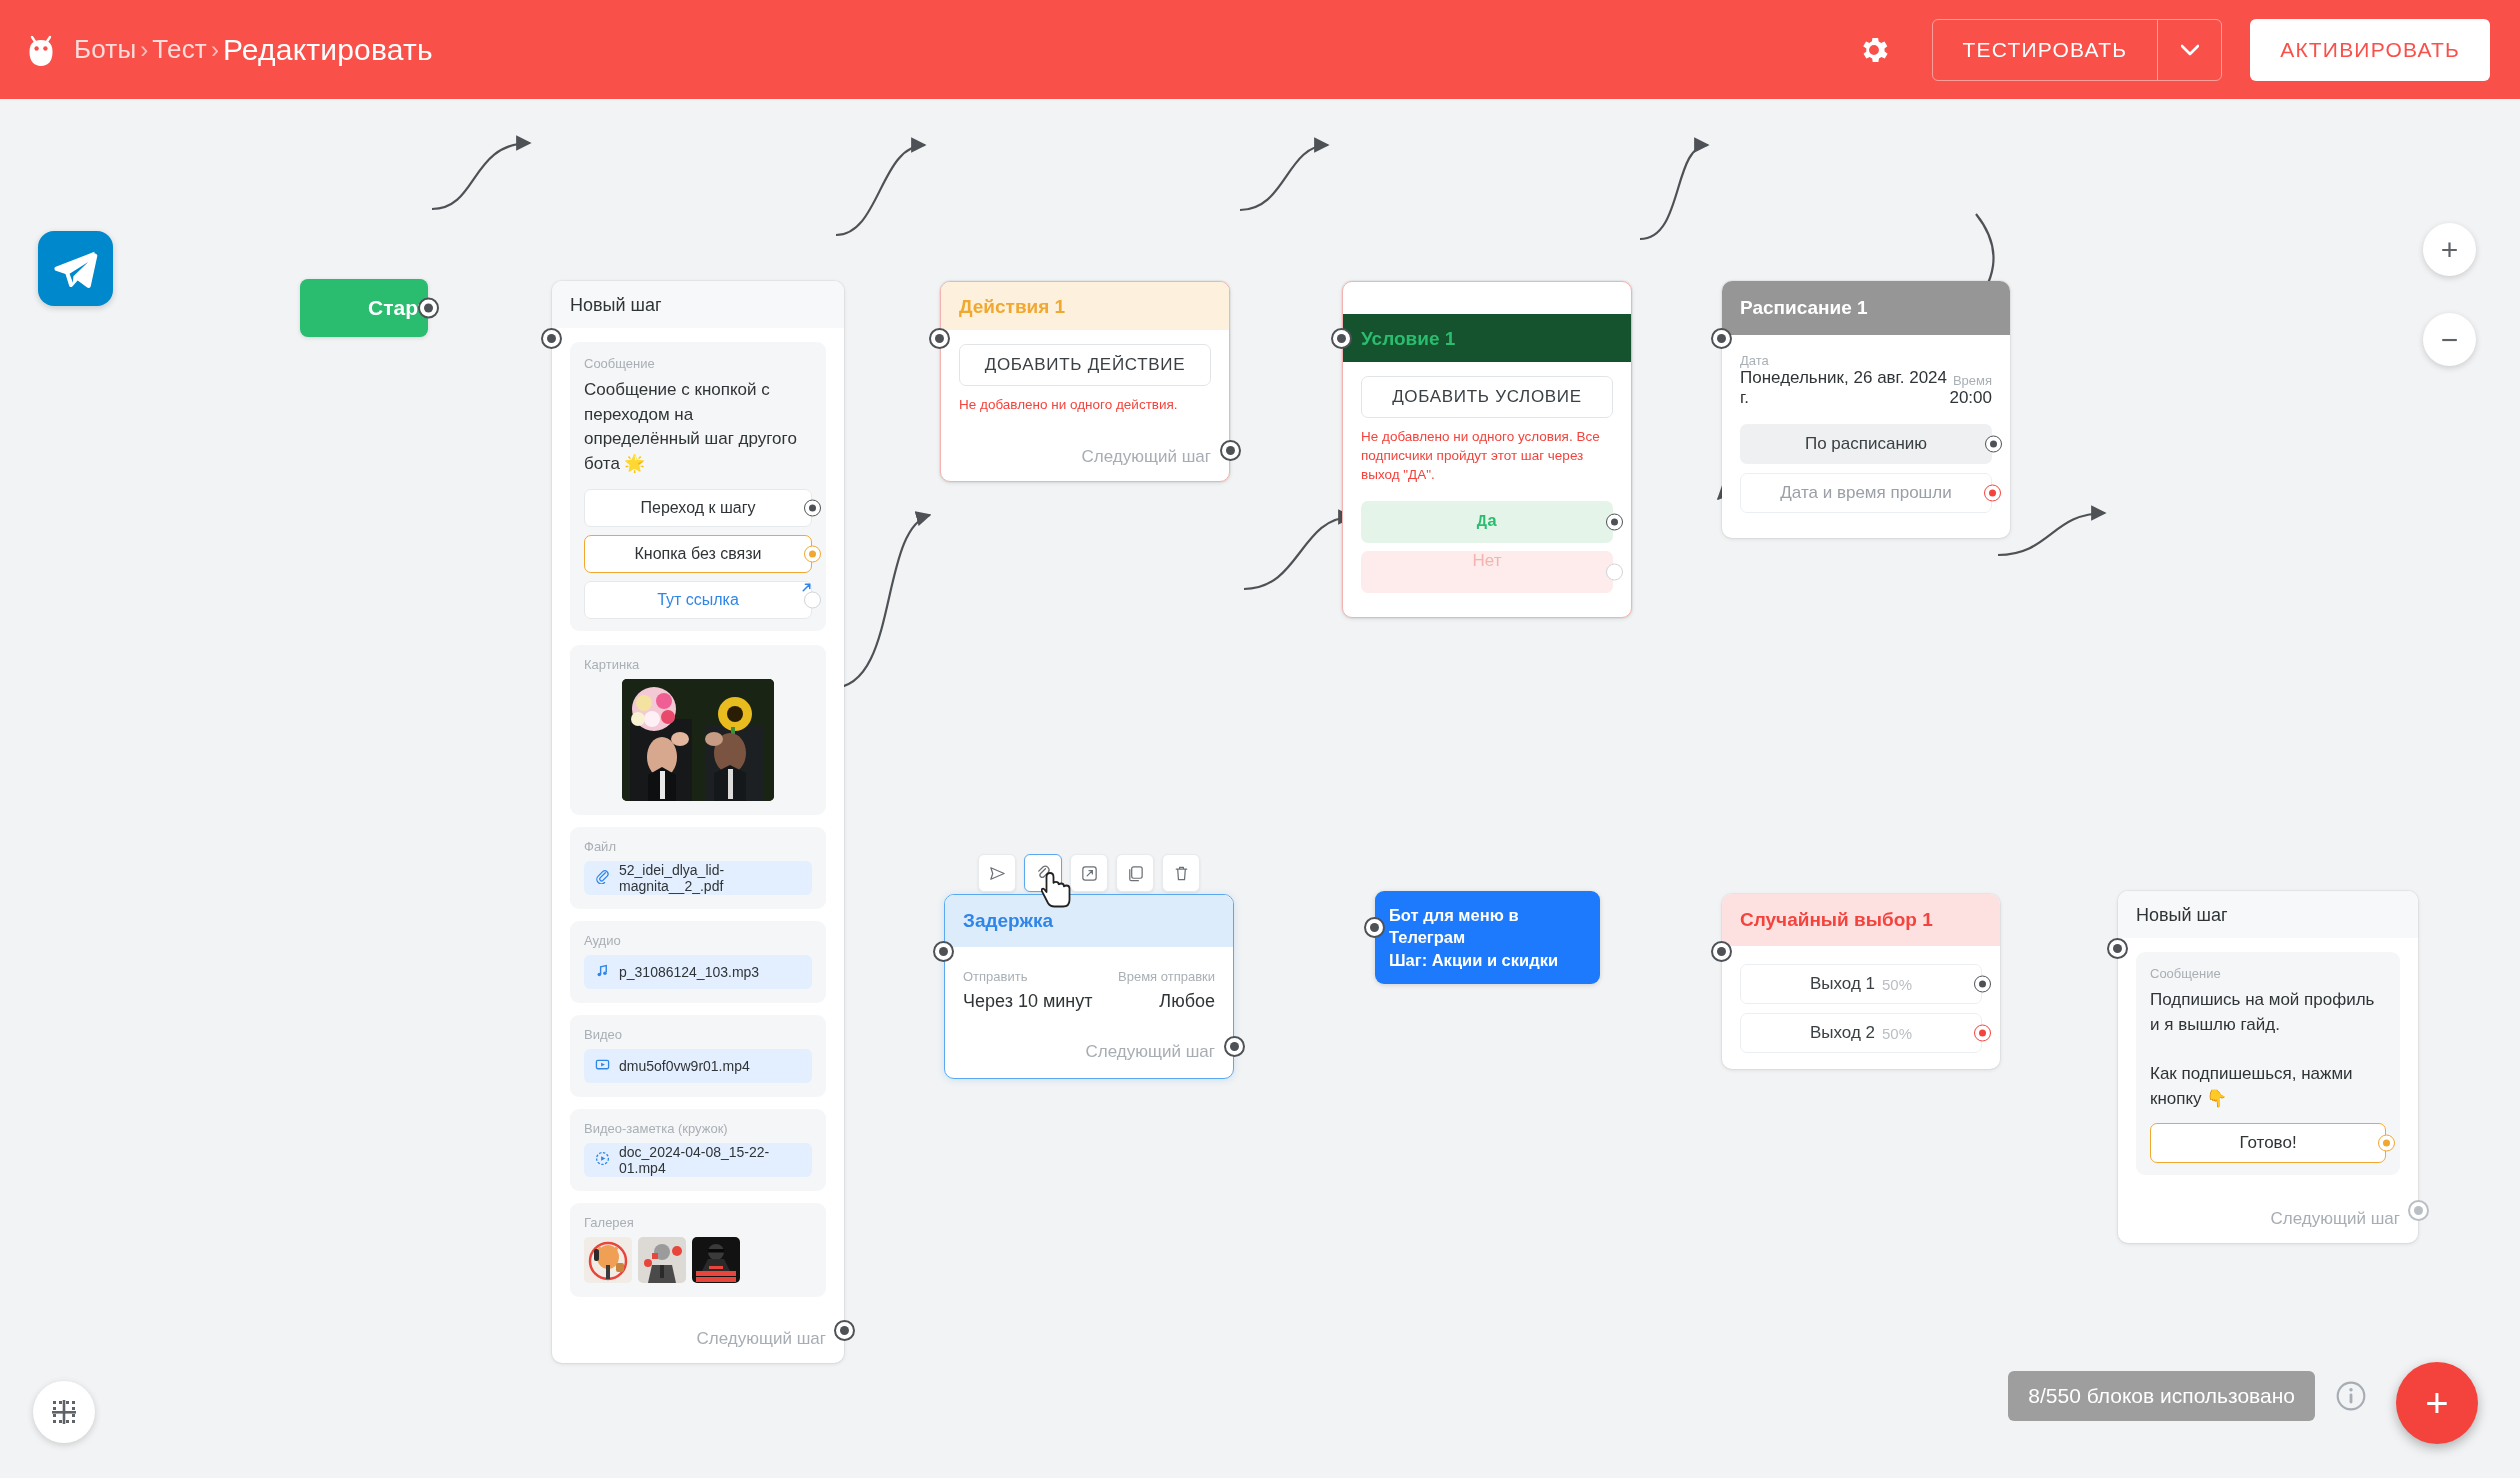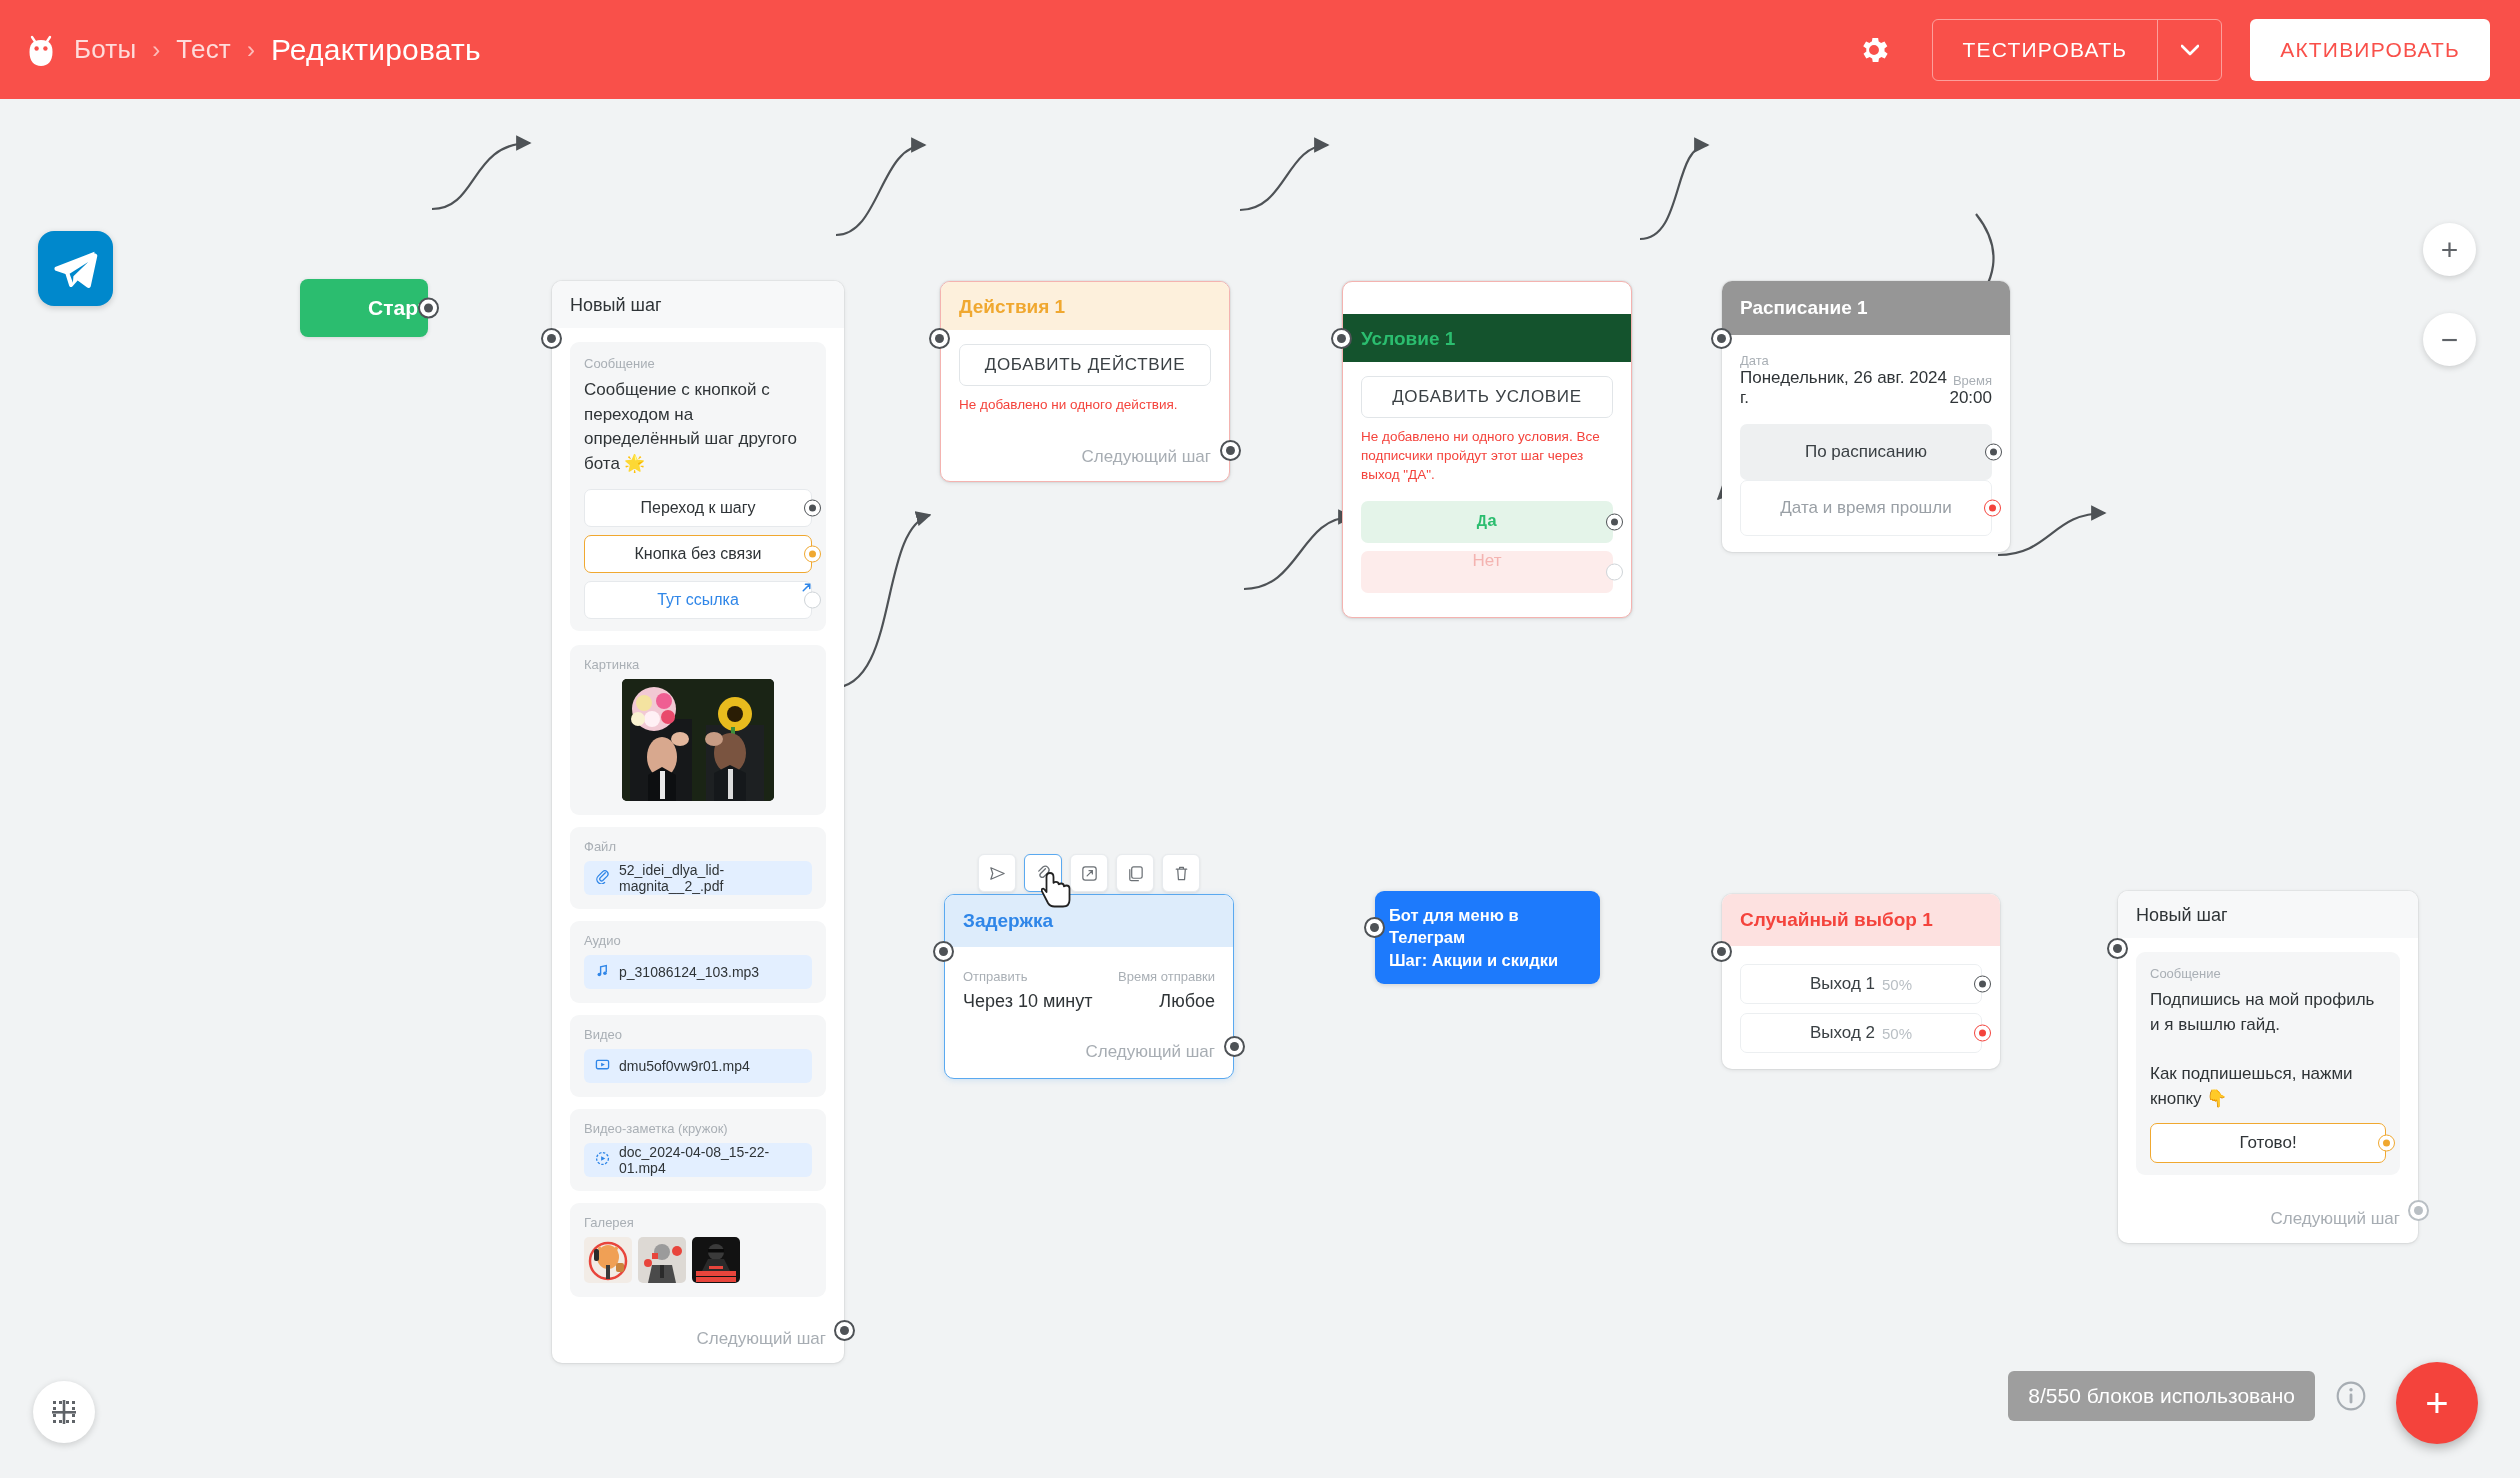--- a/index.html
+++ b/index.html
@@ -12,21 +12,21 @@
   #app { position: relative; width: 2520px; height: 1478px; }
 
   
   .header {
     position: absolute; left: 0; top: 0; width: 2520px; height: 99px;
     background: #f9504a; display: flex; align-items: center;
     z-index: 60;
   }
   .hdr-left { display: flex; align-items: center; padding-left: 24px; gap: 16px; }
   .bot-logo { width: 34px; height: 38px; position: relative; }
-  .crumbs { display: flex; align-items: center; gap: 16px; }
+  .crumbs { display: flex; align-items: center; gap: 4px; }
   .crumb {
     color: rgba(255,255,255,.80); font-size: 26px; letter-spacing: .2px;
   }
   .crumb.current { color: #ffffff; font-size: 30px; }
   .crumb-sep { color: rgba(255,255,255,.62); font-size: 24px; line-height: 1; }
   .hdr-right {
     margin-left: auto; display: flex; align-items: center; gap: 0; padding-right: 30px;
   }
   .gear-btn {
     width: 56px; height: 56px; display: flex; align-items: center; justify-content: center;
@@ -203,22 +203,22 @@
   }
   .opt-yes .port, .opt-no .port { right: -10px; top: 50%; transform: translateY(-50%); }
 
   
   #node-schedule-1 { left: 1722px; top: 182px; width: 288px; }
   .head-gray { background: #969696; color: #fff; }
   .sched-row { display: flex; justify-content: space-between; align-items: flex-end; margin-bottom: 16px; }
   .sched-val { font-size: 17px; color: #2f3437; }
   .sched-lbl { font-size: 13px; color: #a9afb5; }
   .sched-opt {
-    border-radius: 7px; height: 56px; display: flex; align-items: center; justify-content: center;
-    font-size: 17px; position: relative; 
+    border-radius: 7px; height: 40px; display: flex; align-items: center; justify-content: center;
+    font-size: 17px; position: relative; margin-bottom: 9px;
   }
   .sched-opt.filled { background: #eef0f1; color: #3a4044; }
   .sched-opt.hollow { background: #fff; border: 1px solid #eceff1; color: #9aa0a6; }
   .sched-opt .port { right: -10px; top: 50%; transform: translateY(-50%); }
 
   
   #node-delay-1 { left: 944px; top: 795px; width: 290px; }
   .card-selected { border: 1.5px solid #5aa9f0; box-shadow: 0 1px 6px rgba(90,169,240,.25); }
   .head-blue { background: #ddecfb; color: #2f86e8; }
   .delay-grid { display: flex; justify-content: space-between; padding-top: 4px; }

